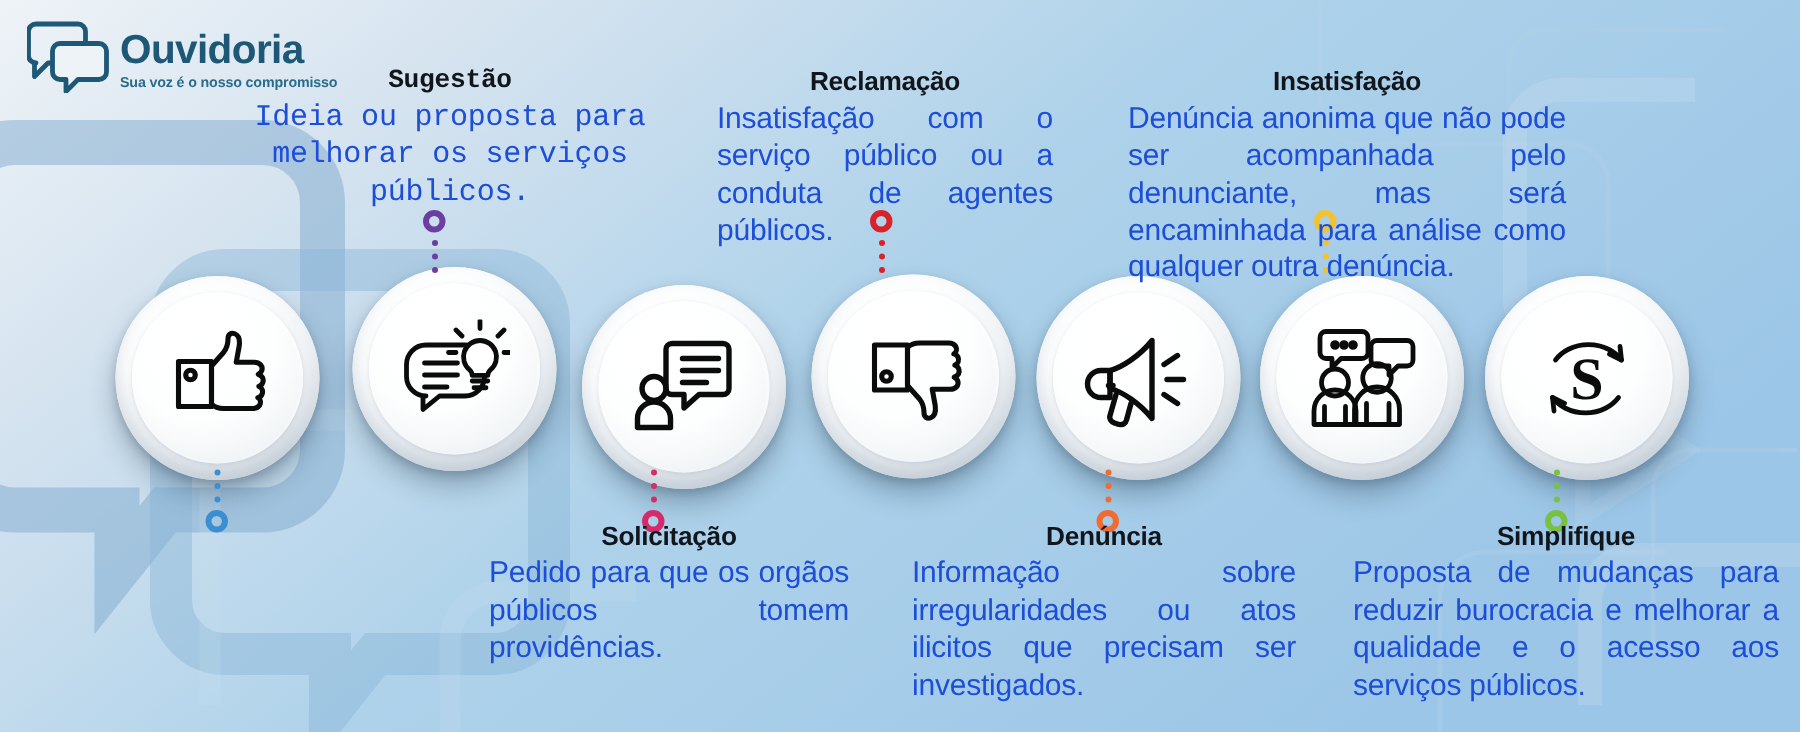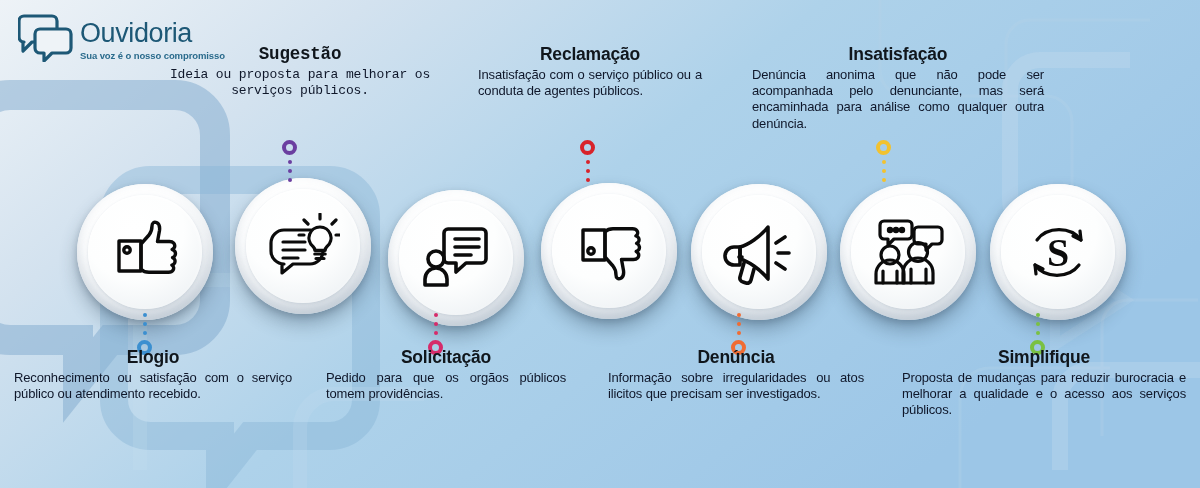--- a/index.html
+++ b/index.html
@@ -15,21 +15,21 @@
   
   #wm { position:absolute; inset:0; z-index:0; pointer-events:none; }
 
   
   #stage { position:absolute; inset:0; z-index:3; }
 
   
   .logo { position:absolute; left:18px; top:10px; display:flex; align-items:flex-start; gap:6px; }
   .logo-text { padding-top:10px; }
   .logo-title {
-    font-size:27px; font-weight:normal; color:#1d5876;
+    font-size:27px; font-weight:bold; color:#1d5876;
     letter-spacing:-0.4px; line-height:1;
   }
   .logo-sub {
     font-size:9.5px; color:#2a6b8c; letter-spacing:-0.1px;
     margin-top:3px; font-weight:600;
   }
   .circle {
     position:absolute;
     width:136px; height:136px; border-radius:50%;
     background:
@@ -55,21 +55,21 @@
   .dot { width:4px; height:4px; border-radius:50%; }
 
   
   .block { position:absolute; }
   .block h3 {
     font-size:17.5px; font-weight:bold; color:#10161c;
     text-align:center; line-height:1.1; margin-bottom:3px;
     letter-spacing:-0.2px;
   }
   .block p {
-    font-size:13px; color:#0f172a; line-height:1.24;
+    font-size:20px; color:#1d4ed8; line-height:1.24;
     text-align:justify; text-align-last:left; letter-spacing:-0.15px;
   }
   .block.center p { text-align:center; text-align-last:center; }
 </style>
 </head>
 <body>
 
 <svg id="wm" viewBox="0 0 1200 488">
   <defs>
     <linearGradient id="bgGrad" x1="0" y1="0" x2="1" y2="0.5">
@@ -273,24 +273,20 @@
   </div>
   <div class="block" style="left:478px; top:45px; width:224px;">
     <h3>Reclamação</h3>
     <p>Insatisfação com o serviço público ou a conduta de agentes públicos.</p>
   </div>
   <div class="block" style="left:752px; top:45px; width:292px;">
     <h3>Insatisfação</h3>
     <p>Denúncia anonima que não pode ser acompanhada pelo denunciante, mas será encaminhada para análise como qualquer outra denúncia.</p>
   </div>
 
-  <div class="block" style="left:14px; top:348px; width:278px;">
-    <h3>Elogio</h3>
-    <p>Reconhecimento ou satisfação com o serviço público ou atendimento recebido.</p>
-  </div>
   <div class="block" style="left:608px; top:348px; width:256px;">
     <h3>Denúncia</h3>
     <p>Informação sobre irregularidades ou atos ilicitos que precisam ser investigados.</p>
   </div>
   <div class="block" style="left:326px; top:348px; width:240px;">
     <h3>Solicitação</h3>
     <p>Pedido para que os orgãos públicos tomem providências.</p>
   </div>
   <div class="block" style="left:902px; top:348px; width:284px;">
     <h3>Simplifique</h3>

